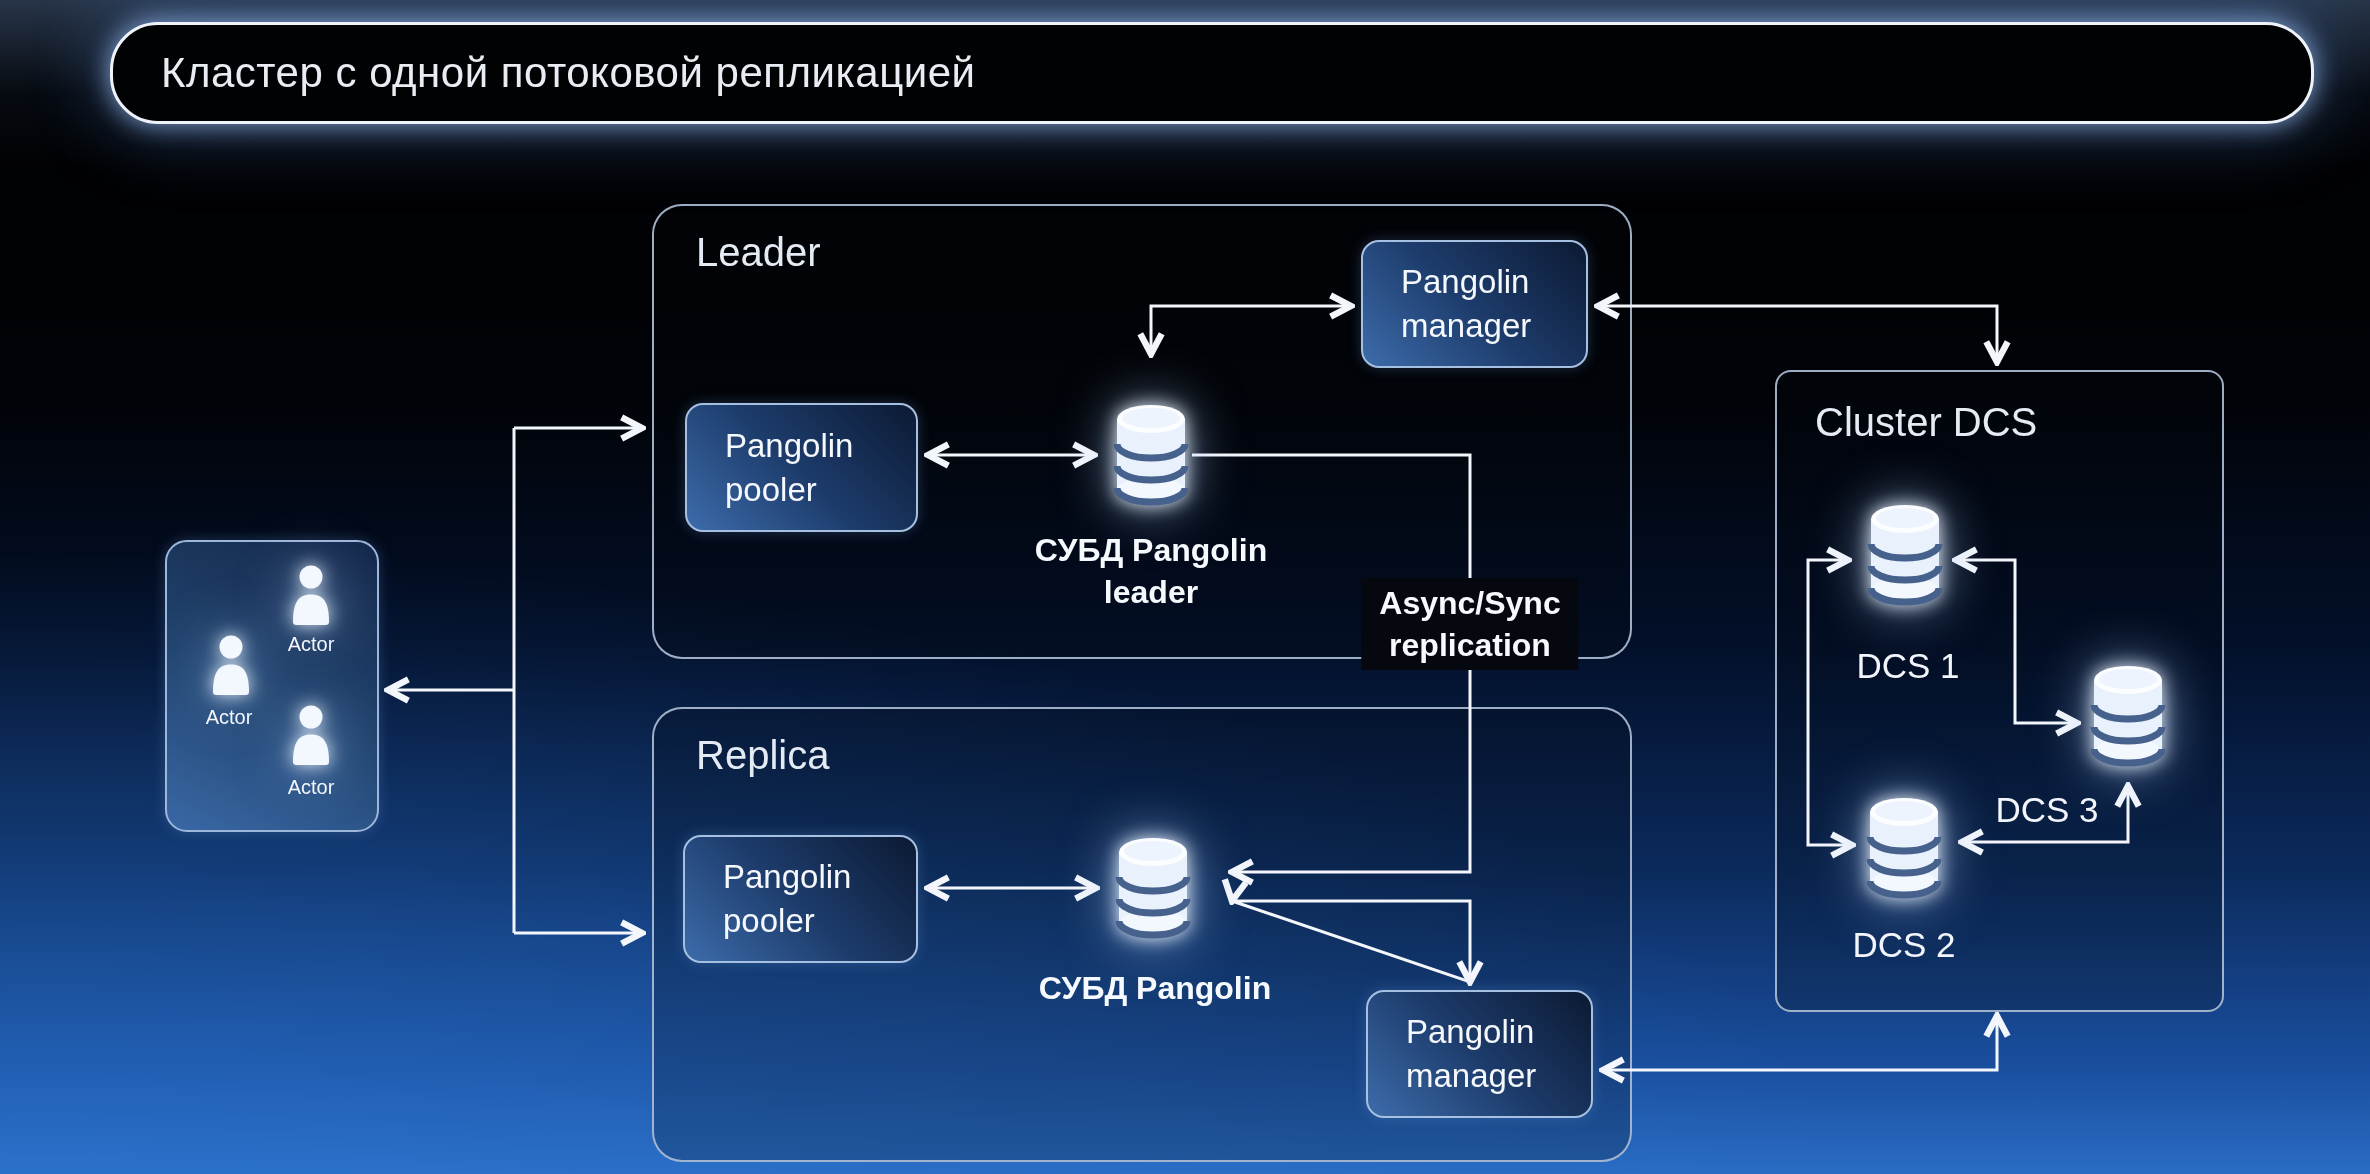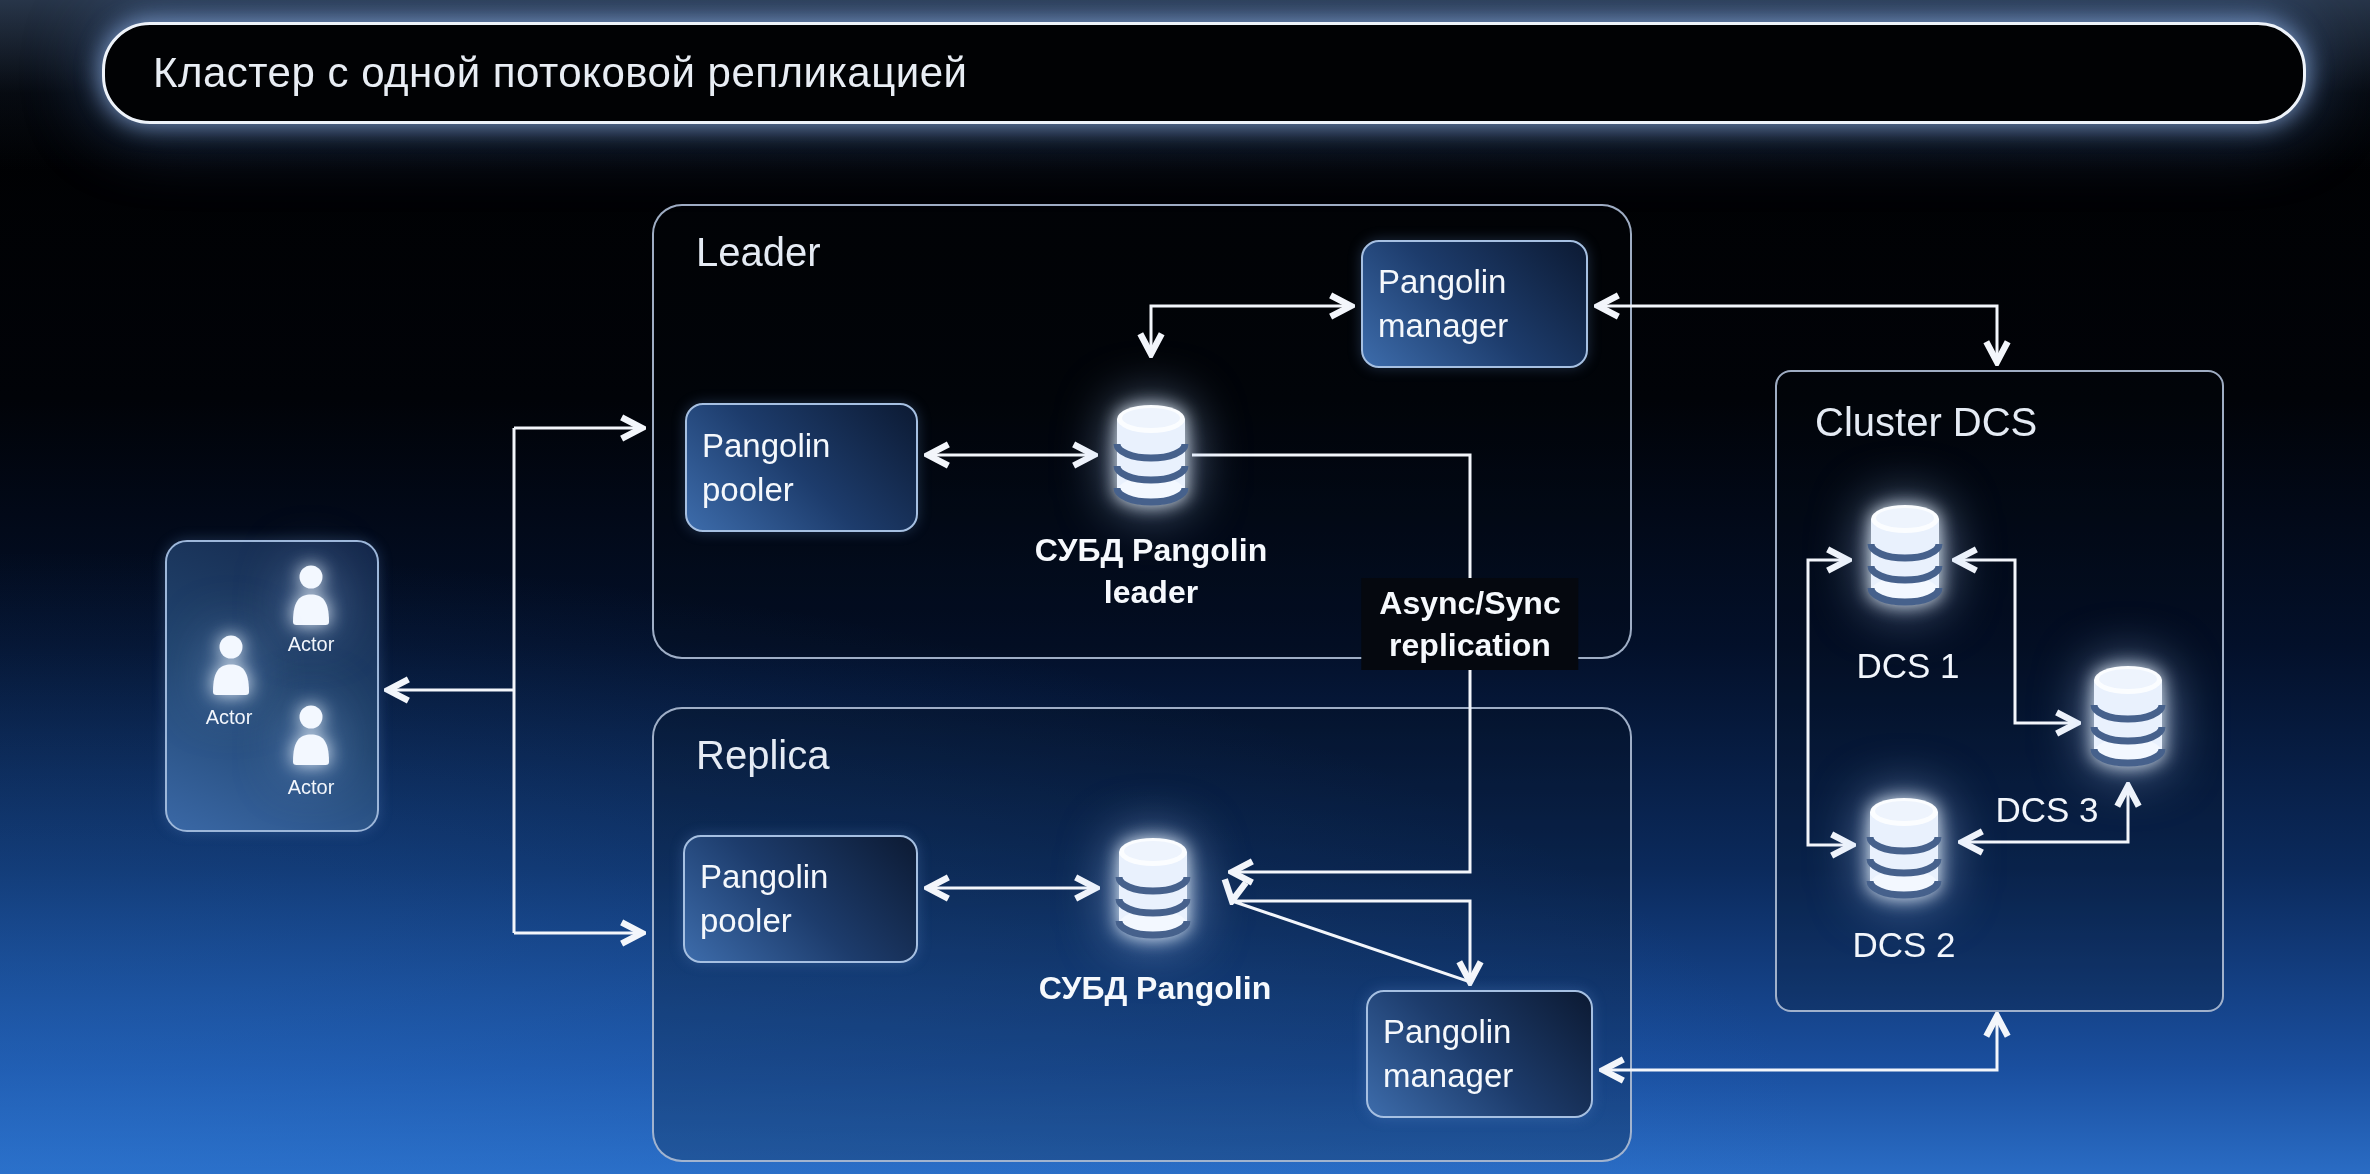--- a/index.html
+++ b/index.html
@@ -8,41 +8,41 @@
     font-family:"Liberation Sans", sans-serif;
     background:
       radial-gradient(130% 95% at 2% 102%, rgba(44,118,210,.50), rgba(44,118,210,0) 58%),
       linear-gradient(180deg,#000 0%,#010308 34%,#03102a 55%,#0b2a5c 74%,#1a4f9f 91%,#2a6cc4 100%);
     color:#eef2f8;
   }
   .top-haze{position:absolute;left:0;top:0;width:100%;height:170px;z-index:0;
     background:linear-gradient(180deg, rgba(116,156,214,.34), rgba(60,96,150,.10) 55%, rgba(0,0,0,0));}
   
   .title-bar{
-    position:absolute;left:102px;top:22px;width:2198px;height:96px;z-index:3;
+    position:absolute;left:110px;top:22px;width:2198px;height:96px;z-index:3;
     background:#010204;border:3px solid #eef3fa;border-radius:48px;
     box-shadow:0 0 22px 3px rgba(165,200,255,.60), 0 0 70px 10px rgba(90,140,220,.35);
     display:flex;align-items:center;
   }
   .title-bar .t{font-size:42px;font-weight:400;letter-spacing:.5px;color:#e8edf4;padding-left:48px;}
   
   .group{position:absolute;border:2.5px solid rgba(172,188,212,.92);border-radius:30px;
     background:rgba(3,7,15,.22);z-index:0;}
   .group .g-title{position:absolute;left:42px;top:22px;font-size:40px;font-weight:400;color:#e5ebf4;line-height:48px;}
   #g-leader{left:652px;top:204px;width:976px;height:451px;}
   #g-replica{left:652px;top:707px;width:976px;height:451px;}
   #g-cluster{left:1775px;top:370px;width:445px;height:638px;border-radius:16px;}
   #g-cluster .g-title{left:38px;top:26px;}
   
   .node{
     position:absolute;z-index:2;border:2.5px solid #a6c0e2;border-radius:18px;
     background:linear-gradient(225deg,#0c1a33 0%,#1d3c6c 52%,#3d6cab 100%);
     box-shadow:0 0 14px rgba(110,155,220,.28);
     display:flex;flex-direction:column;justify-content:center;
-    font-size:33px;font-weight:500;line-height:44px;color:#f5f8fc;padding-left:15px;box-sizing:border-box;
+    font-size:33px;font-weight:500;line-height:44px;color:#f5f8fc;padding-left:38px;box-sizing:border-box;
   }
   #pooler-l{left:685px;top:403px;width:233px;height:129px;}
   #manager-l{left:1361px;top:240px;width:227px;height:128px;}
   #pooler-r{left:683px;top:835px;width:235px;height:128px;}
   #manager-r{left:1366px;top:990px;width:227px;height:128px;}
   
   #actor-box{
     position:absolute;left:165px;top:540px;width:210px;height:288px;z-index:2;
     border:2.5px solid #9db7da;border-radius:22px;
     background:linear-gradient(205deg,#14274a 0%,#224671 55%,#3a68a6 100%);

